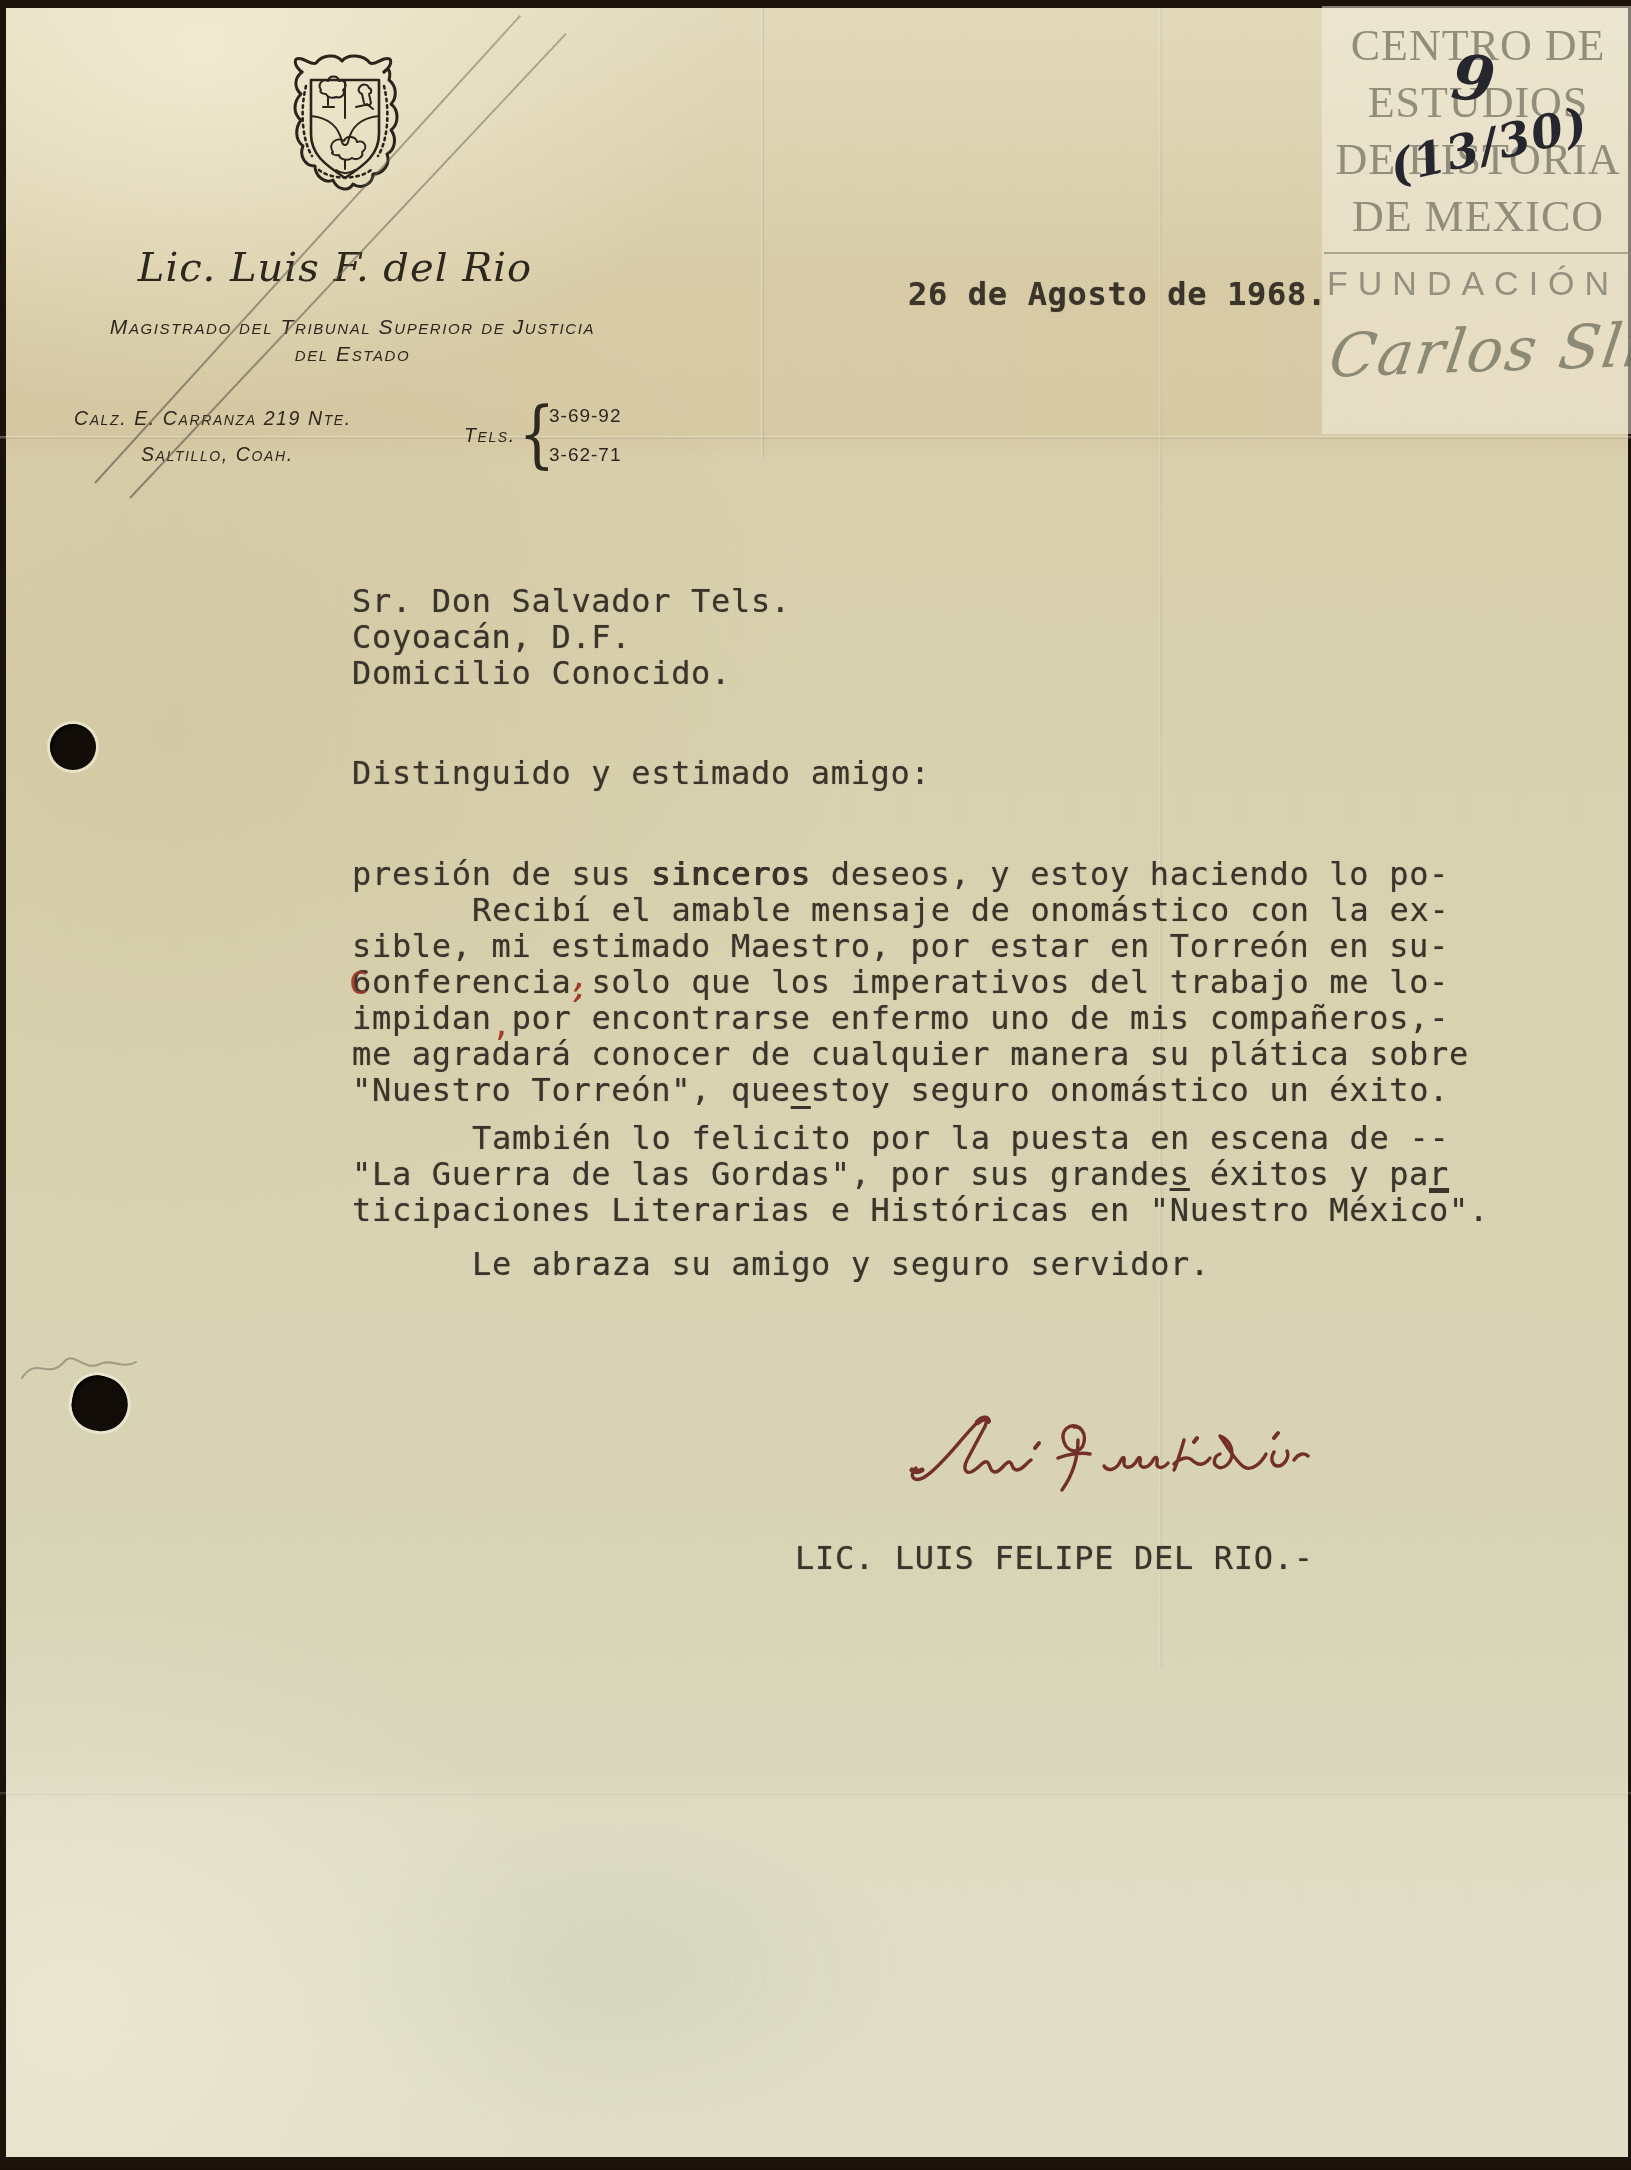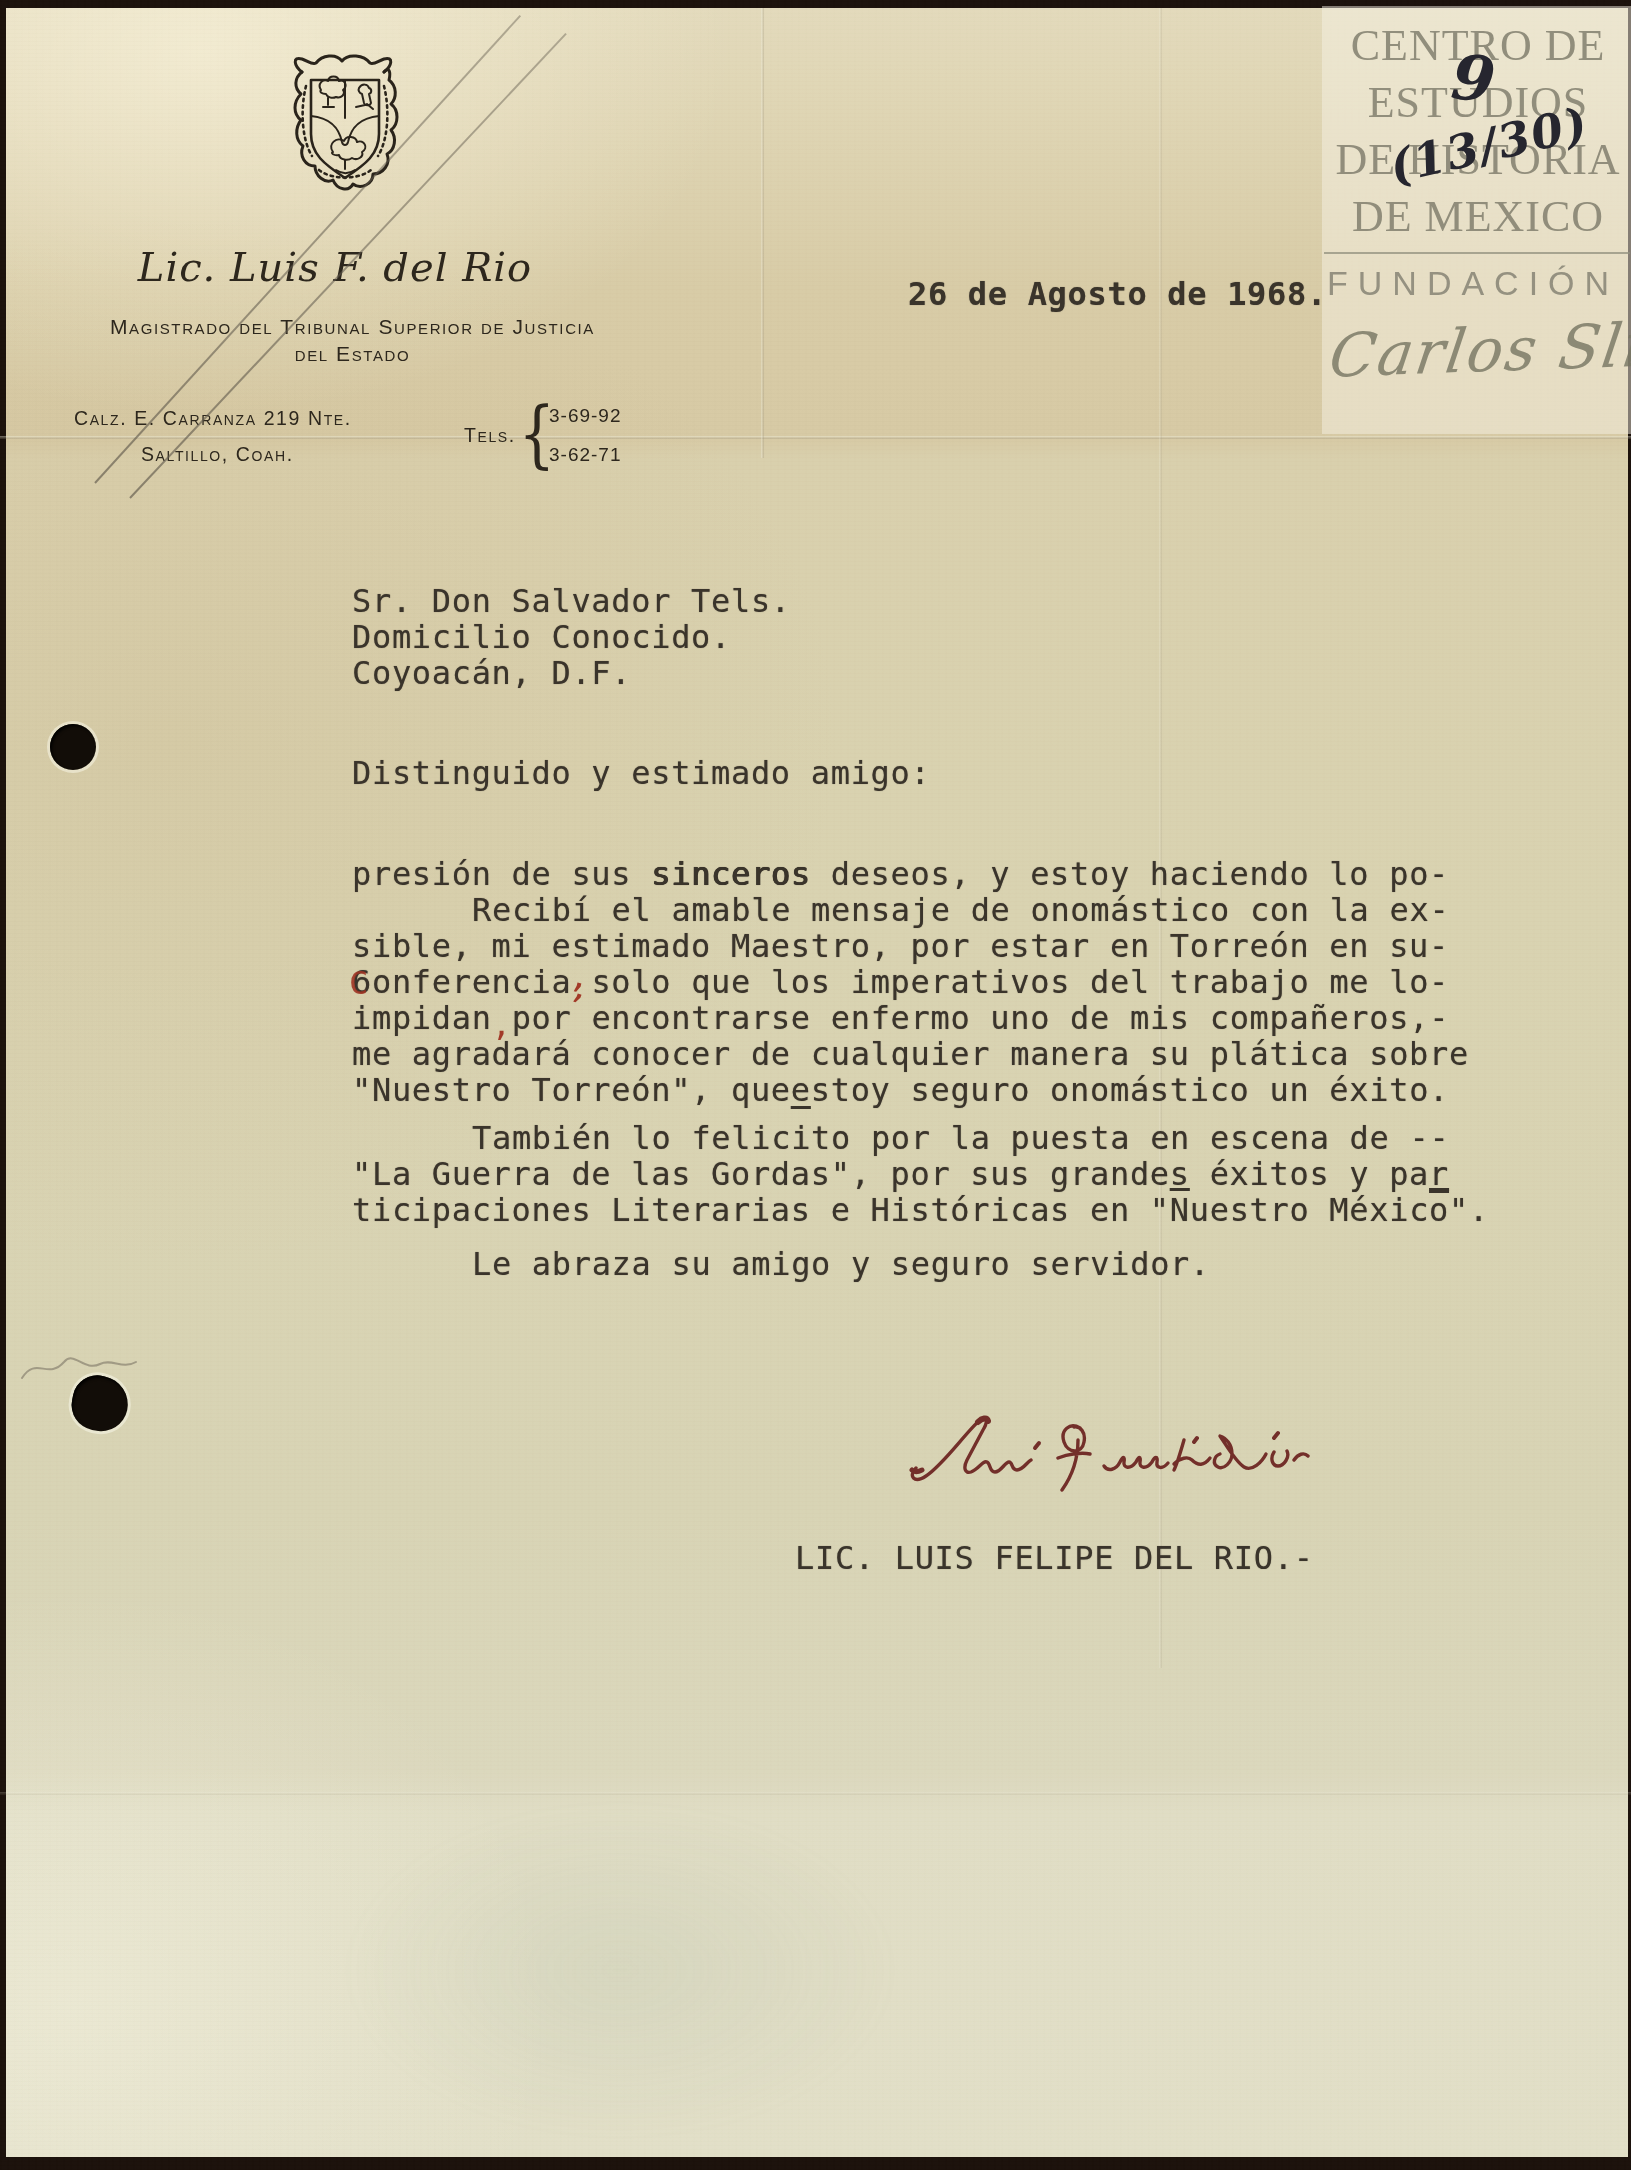--- a/index.html
+++ b/index.html
@@ -35,21 +35,21 @@
            transform:translateY(-5px) rotate(14deg);text-shadow:none;}
   .red-comma{color:#a23a28;display:inline-block;width:20px;text-align:center;
            transform:translateY(7px);text-shadow:none;}
   .red-tick{color:#a23a28;display:inline-block;width:0;overflow:visible;
            transform:translate(-6px,-15px) rotate(20deg);text-shadow:none;}
   .red-c{position:absolute;left:-3px;top:1px;color:rgba(158,52,36,0.9);text-shadow:none;}
   
   .lh{position:absolute;z-index:2;color:#2d271d;}
   #lh-name{left:130px;top:244px;width:410px;text-align:center;
      font-family:"DejaVu Serif",serif;font-style:italic;font-size:40px;letter-spacing:1px;}
-  .lh-caps{font-variant:small-caps;letter-spacing:1.6px;}
+  .lh-caps{font-variant:small-caps;letter-spacing:1.6px;font-style:italic;}
   #lh-t1{left:75px;top:315px;width:555px;text-align:center;font-size:21px;}
   #lh-t2{left:75px;top:342px;width:555px;text-align:center;font-size:21px;}
   #lh-bld{left:75px;top:365px;width:555px;text-align:center;font-size:23px;letter-spacing:1.6px;
           text-shadow:0 0 0.8px #2d271d;}
   #lh-calz{left:74px;top:407px;font-size:19.5px;}
   #lh-salt{left:141px;top:443px;font-size:19.5px;}
   #lh-tels{left:464px;top:424px;font-size:19.5px;}
   #lh-brace{left:514px;top:392px;font-family:"DejaVu Serif",serif;font-size:72px;font-weight:200;
             color:#2d271d;transform:scaleX(0.8);}
   #lh-ph1{left:549px;top:405px;font-size:19px;letter-spacing:1px;}
@@ -128,22 +128,22 @@
   <div class="lh" id="lh-ph1">3-69-92</div>
   <div class="lh" id="lh-ph2">3-62-71</div>
 
   <div class="pencil" id="pl-a"></div>
   <div class="pencil" id="pl-b"></div>
 
   <div class="typed" id="date">26 de Agosto de 1968.</div>
 
   <div class="typed" id="recipient">
     <div class="tline">Sr. Don Salvador Tels.</div>
+    <div class="tline">Coyoacán, D.F.</div>
     <div class="tline">Domicilio Conocido.</div>
-    <div class="tline">Coyoacán, D.F.</div>
   </div>
 
   <div class="typed" id="salutation">Distinguido y estimado amigo:</div>
 
   <div class="typed" id="p1">
     <div class="tline"><span>presión de sus </span><span class="heavy">sinceros</span><span> deseos, y estoy haciendo lo po-</span></div>
     <div class="tline ind">Recibí el amable mensaje de onomástico con la ex-</div>
     <div class="tline">sible, mi estimado Maestro, por estar en Torreón en su-</div>
     <div class="tline"><span class="red-c">C</span><span>6onferencia</span><span class="red-ins">,</span><span>solo que los imperativos del trabajo me lo-</span></div>
     <div class="tline"><span>impidan</span><span class="red-comma">,</span><span>por</span><span class="red-tick">ʼ</span><span> encontrarse enfermo uno de mis compañeros,-</span></div>

